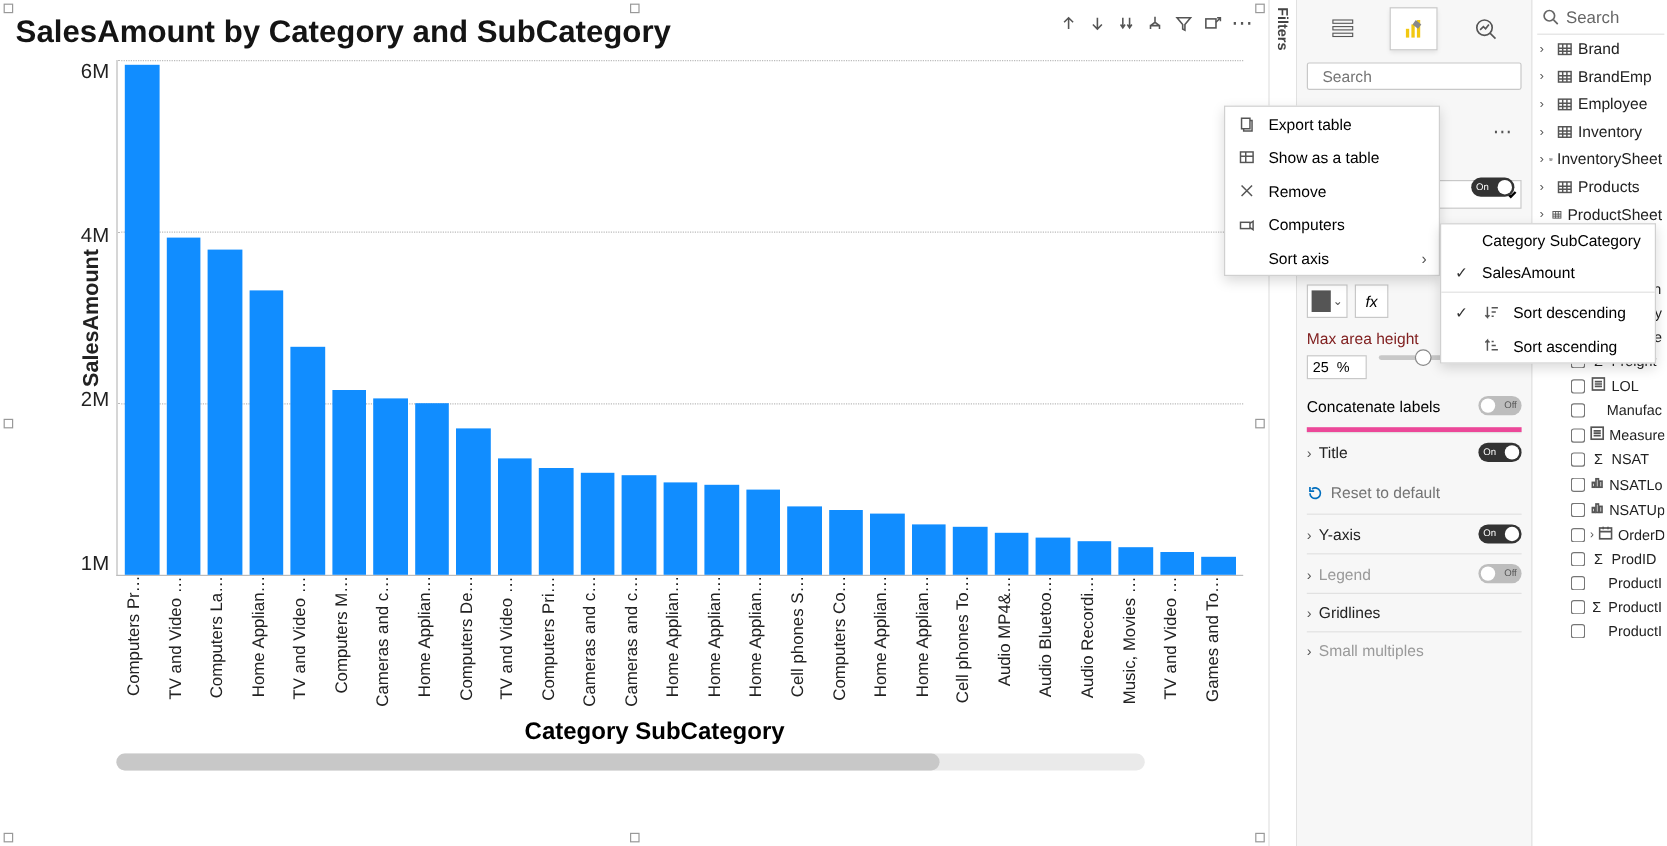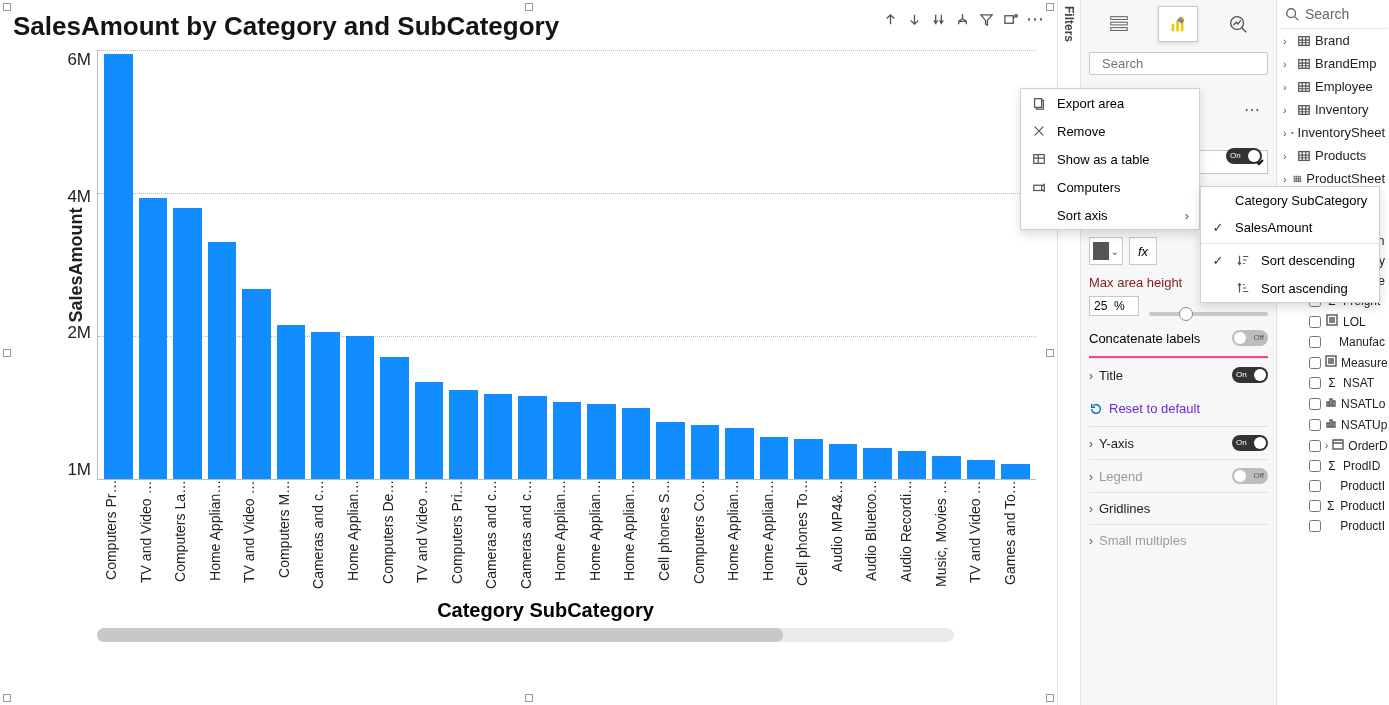--- a/index.html
+++ b/index.html
@@ -67,26 +67,26 @@
 .biu button { width:26px; height:26px; border:1px solid #c8c8c8; background:#fff; font-size:14px; font-weight:700; cursor:pointer;}
 .biu button.i { font-style:italic; font-weight:400;}
 .biu button.u { text-decoration:underline; font-weight:400;}
 .color-label { font-size:13px; color:#444; margin-bottom:6px;}
 .color-row { display:flex; gap:6px; margin-bottom:10px;}
 .color-swatch { width:34px; height:28px; border:1px solid #c8c8c8; background:#fff; display:flex; align-items:center; padding:3px;}
 .color-swatch .sw { width:18px; height:18px; background:#555; }
 .color-swatch .cv { font-size:10px; color:#555; margin-left:2px;}
 .fx-btn { width:28px; height:28px; border:1px solid #c8c8c8; background:#fff; font-style:italic; font-size:13px; cursor:pointer;}
 .max-label{font-size:13px;color:#7f1d1d;margin-bottom:6px;}
-.max-row{display:flex;align-items:flex-end;gap:10px;margin-bottom:10px;}
+.max-row{display:flex;align-items:flex-start;gap:10px;margin-bottom:10px;}
 .max-row input{width:50px;border:1px solid #c8c8c8;padding:2px 4px;font-size:12px;}
 .slider{flex:1;height:4px;background:#c8c8c8;position:relative;border-radius:2px;}
 .slider .thumb{position:absolute;width:14px;height:14px;border-radius:50%;background:#fff;border:1px solid #888;top:-5px;left:25%;}
-.concat-row{display:flex;justify-content:space-between;align-items:center;font-size:13px;padding:4px 0 10px;border-bottom:2px solid #ec4899;}
-.reset-row{display:flex;align-items:center;gap:6px;color:#6d28d9;font-size:13px;padding:10px 0;cursor:pointer;}
+.concat-row{display:flex;justify-content:space-between;align-items:center;font-size:13px;padding:4px 0 10px;border-bottom:4px solid #ec4899;}
+.reset-row{display:flex;align-items:center;gap:6px;color:#737373;font-size:13px;padding:10px 0;cursor:pointer;}
 .reset-row svg{width:14px;height:14px;stroke:#006ebe;fill:none;stroke-width:1.6;}
 .disabled{color:#9a9a9a;}
 .top-toggle { position:absolute; top:148px; right:14px; }
 
 
 .fields-pane { width:112px; background:#fff; padding:4px 2px 0 4px; overflow:hidden; }
 .fields-search { display:flex; align-items:center; gap:6px; border-bottom:1px solid #e1e1e1; padding:2px 4px 6px; color:#666; font-size:14px;}
 .fields-search svg{width:14px;height:14px;stroke:#666;fill:none;stroke-width:1.6;}
 .table-item{display:flex;align-items:center;gap:4px;font-size:13px;color:#222;padding:4px 2px;cursor:pointer;}
 .table-item .chev{font-size:11px;color:#555;width:10px;}
@@ -529,42 +529,42 @@
 
 </div>
 
 <div class="ctx-menu">
   <div class="ctx-item">
     <span class="cicon">
         <svg viewBox="0 0 16 16">
           <path d="M3 3h8v10H3zM11 5h2v10H5v-2"></path>
         </svg>
       </span>
-    <span>Export area</span>
-  </div>
-  <div class="ctx-item">
-    <span class="cicon">
-        <svg viewBox="0 0 16 16">
-          <path d="M3 3l10 10M13 3L3 13"></path>
-        </svg>
-      </span>
-    <span>Remove</span>
+    <span>Export table</span>
   </div>
   <div class="ctx-item">
     <span class="cicon">
         <svg viewBox="0 0 16 16">
           <rect x="2" y="3" width="12" height="10"></rect>
           <path d="M2 7h12M7 3v10"></path>
         </svg>
       </span>
     <span>Show as a table</span>
   </div>
   <div class="ctx-item">
     <span class="cicon">
         <svg viewBox="0 0 16 16">
+          <path d="M3 3l10 10M13 3L3 13"></path>
+        </svg>
+      </span>
+    <span>Remove</span>
+  </div>
+  <div class="ctx-item">
+    <span class="cicon">
+        <svg viewBox="0 0 16 16">
           <rect x="2" y="6" width="9" height="6"></rect>
           <path d="M11 7l3-2v8l-3-2"></path>
         </svg>
       </span>
     <span>Computers</span>
   </div>
   <div class="ctx-item with-arrow">
     <span class="cicon"></span>
     <span>Sort axis</span>
   </div>

